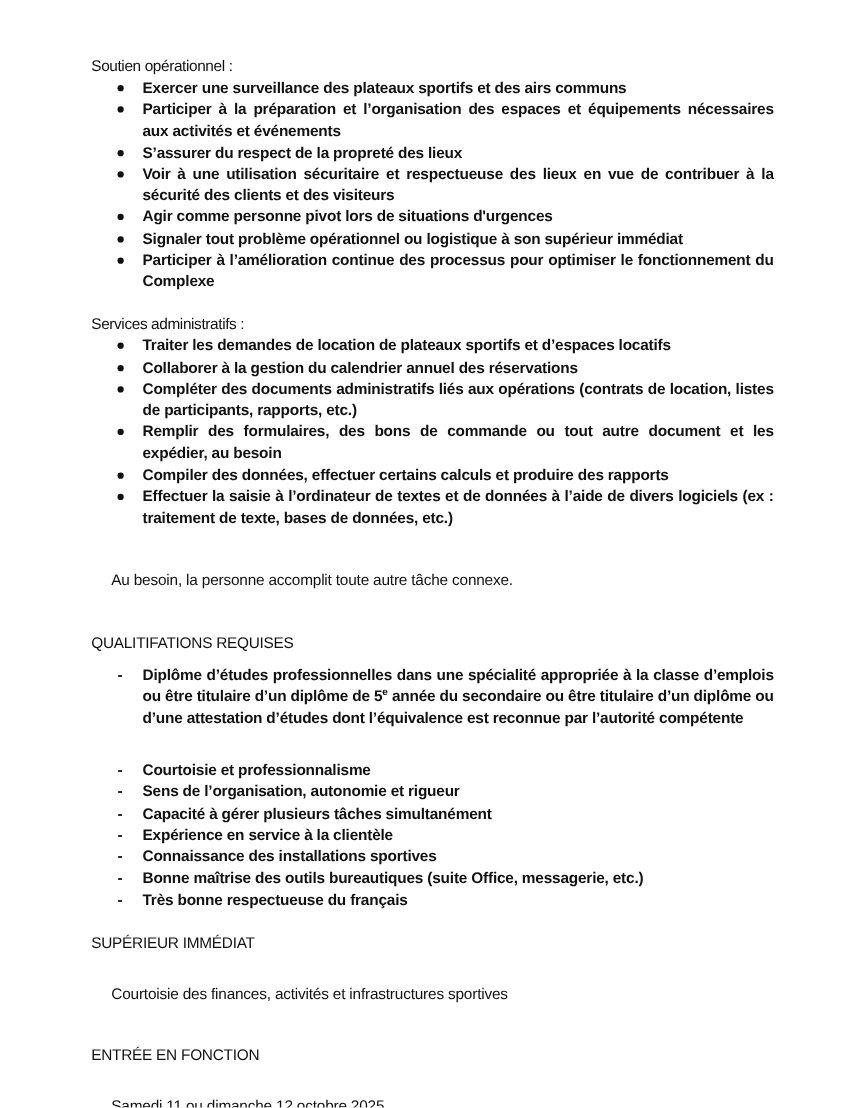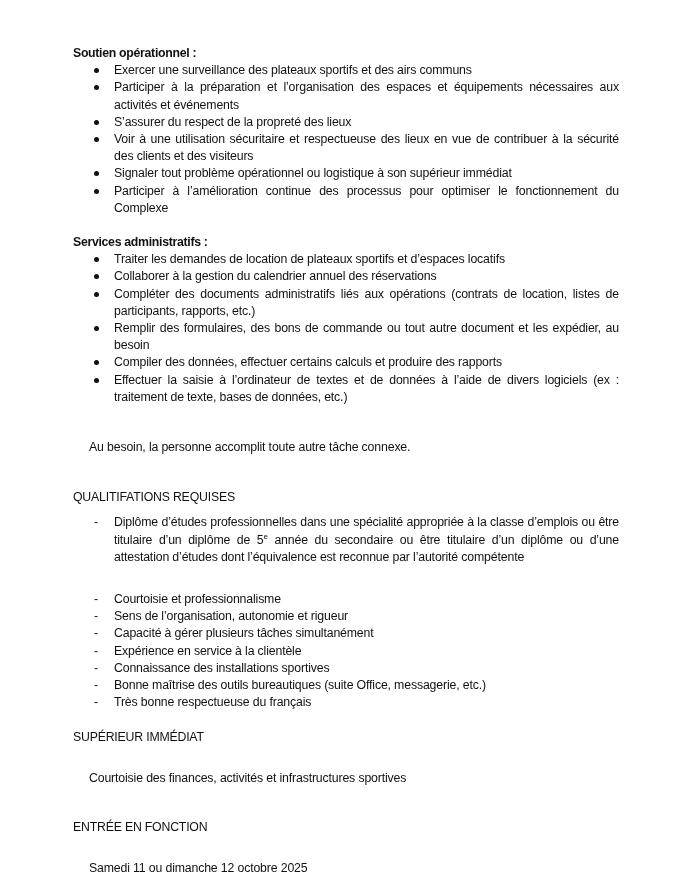--- a/index.html
+++ b/index.html
@@ -18,33 +18,34 @@
     .page {
       position: absolute;
       left: 73px;
       top: 45px;
       width: 546px;
       font-size: 12.3px;
       line-height: 17.2px;
       letter-spacing: -0.15px;
     }
     .subhead {
-      font-weight: bold;
+      font-weight: normal;
       margin: 0;
       letter-spacing: -0.3px;
     }
     .section-title {
       font-weight: normal;
       margin: 0;
       letter-spacing: -0.2px;
     }
     ul.bullets {
       list-style: none;
       margin: 0;
       padding: 0;
+      font-weight: bold;
     }
     ul.bullets li {
       position: relative;
       padding-left: 41px;
       text-align: justify;
     }
     ul.bullets li .mark {
       position: absolute;
       left: 19px;
       top: 0;
@@ -74,20 +75,21 @@
 <body>
 
 <div class="page">
 
   <p class="subhead">Soutien opérationnel :</p>
   <ul class="bullets">
     <li><span class="mark dot"></span><span>Exercer une surveillance des plateaux sportifs et des airs communs</span></li>
     <li><span class="mark dot"></span><span>Participer à la préparation et l’organisation des espaces et équipements nécessaires aux activités et événements</span></li>
     <li><span class="mark dot"></span><span>S’assurer du respect de la propreté des lieux</span></li>
     <li><span class="mark dot"></span><span>Voir à une utilisation sécuritaire et respectueuse des lieux en vue de contribuer à la sécurité des clients et des visiteurs</span></li>
+    <li><span class="mark dot"></span><span>Agir comme personne pivot lors de situations d'urgences</span></li>
     <li><span class="mark dot"></span><span>Signaler tout problème opérationnel ou logistique à son supérieur immédiat</span></li>
     <li><span class="mark dot"></span><span>Participer à l’amélioration continue des processus pour optimiser le fonctionnement du Complexe</span></li>
   </ul>
 
   <div class="gap-s"></div>
 
   <p class="subhead">Services administratifs :</p>
   <ul class="bullets">
     <li><span class="mark dot"></span><span>Traiter les demandes de location de plateaux sportifs et d’espaces locatifs</span></li>
     <li><span class="mark dot"></span><span>Collaborer à la gestion du calendrier annuel des réservations</span></li>

